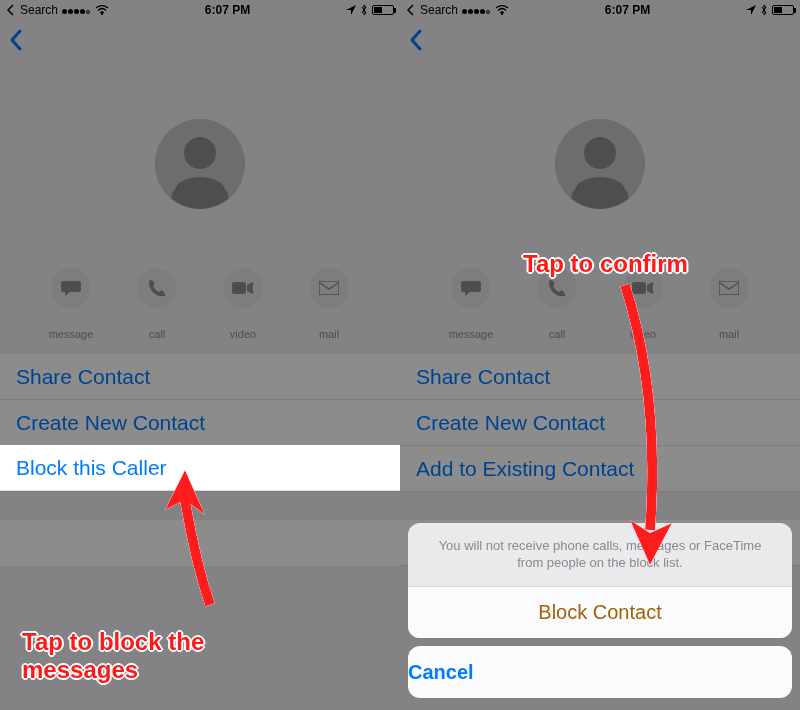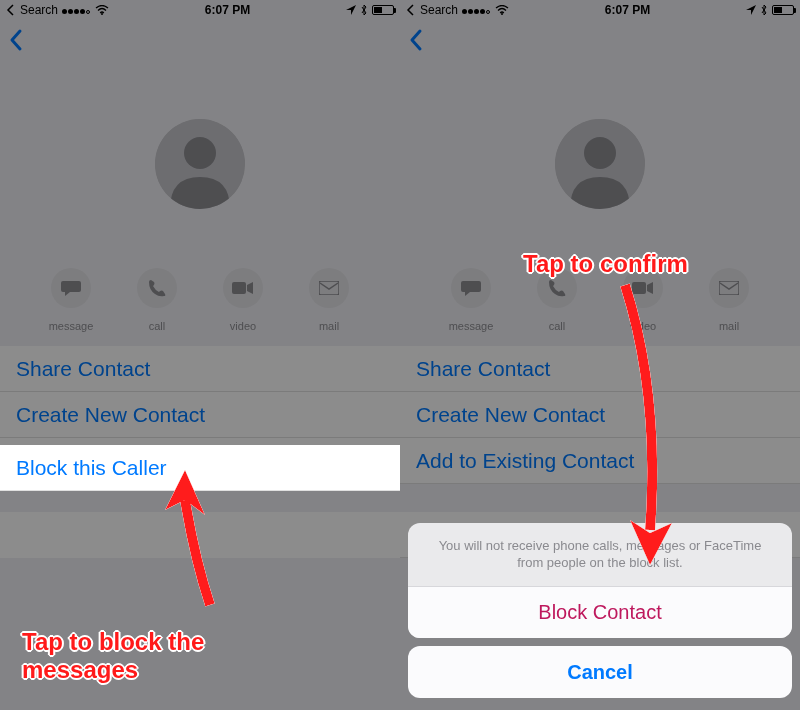--- a/index.html
+++ b/index.html
@@ -44,21 +44,21 @@
   }
   .avatar {
     width: 90px; height: 90px; border-radius: 50%; background: #c7c7cc;
     display: flex; align-items: center; justify-content: center;
     overflow: hidden;
   }
   .actions-row {
     display: flex; justify-content: space-around; padding: 4px 28px 14px;
   }
   .action {
-    display: flex; flex-direction: column; align-items: center; gap: 12px;
+    display: flex; flex-direction: column; align-items: center; gap: 20px;
     width: 64px;
   }
   .action-circle {
     width: 40px; height: 40px; border-radius: 50%; background: #e3e3e8;
     display: flex; align-items: center; justify-content: center;
     color: #8e8e93;
   }
   .action-label { font-size: 11px; color: #8e8e93; }
   .list { background: #fff; }
   .list-row {
@@ -83,23 +83,23 @@
     background: #eaeaec; border-radius: 12px; overflow: hidden; margin-bottom: 8px;
   }
   .sheet-msg {
     font-size: 13px; color: #8a8a8f; text-align: center; padding: 14px 22px;
     line-height: 1.35;
   }
   .sheet-btn {
     height: 52px; display: flex; align-items: center; justify-content: center;
     font-size: 20px; background: #fbfbfd; border-top: 1px solid #d7d7db;
   }
-  .sheet-btn.danger { color: #be185d; font-weight: 400; }
+  .sheet-btn.danger { color: #a16207; font-weight: 400; }
   .sheet-cancel {
-    height: 52px; display: flex; align-items: center; justify-content: center;
+    height: 52px; display: flex; align-items: center; 
     font-size: 20px; color: #007aff; font-weight: 600; background: #fbfbfd;
     border-radius: 12px;
   }
   
   .annot-cap {
     position: absolute; color: #ff1a1a; font-weight: 800; font-size: 24px;
     text-shadow: -1px -1px 0 #fff, 1px -1px 0 #fff, -1px 1px 0 #fff, 1px 1px 0 #fff,
                  0 -2px 0 #fff, 0 2px 0 #fff, -2px 0 0 #fff, 2px 0 0 #fff;
     z-index: 10; line-height: 1.15;
   }

